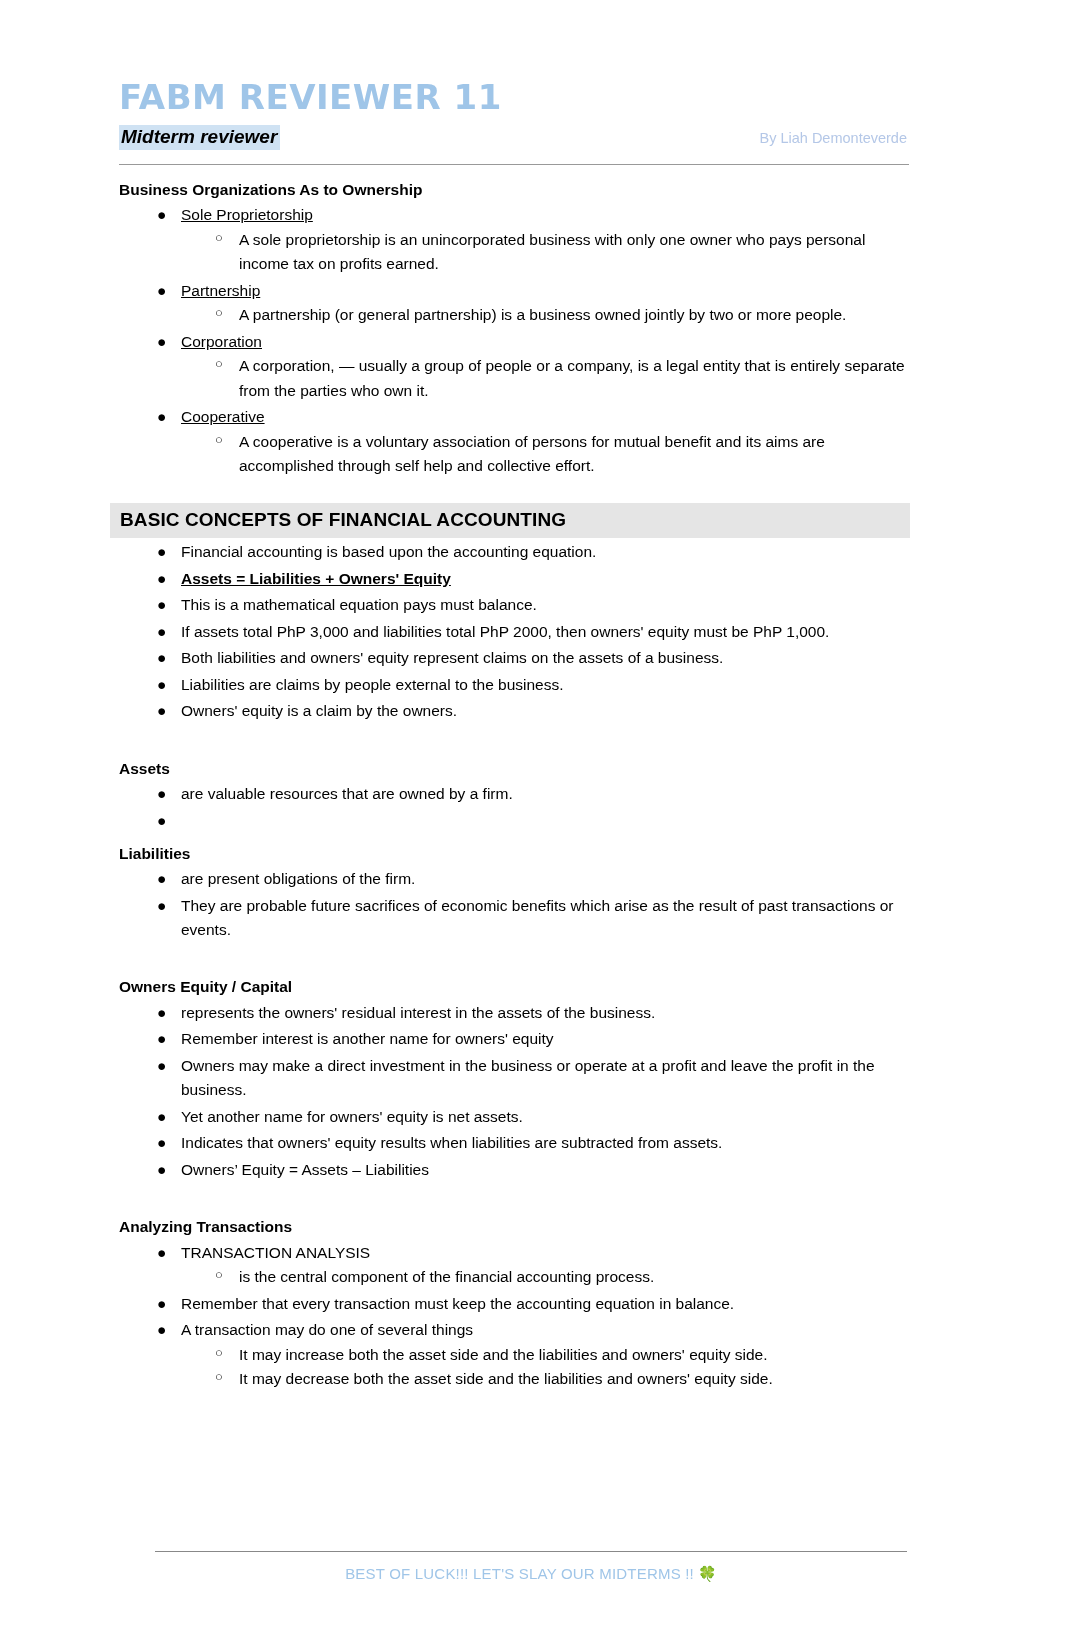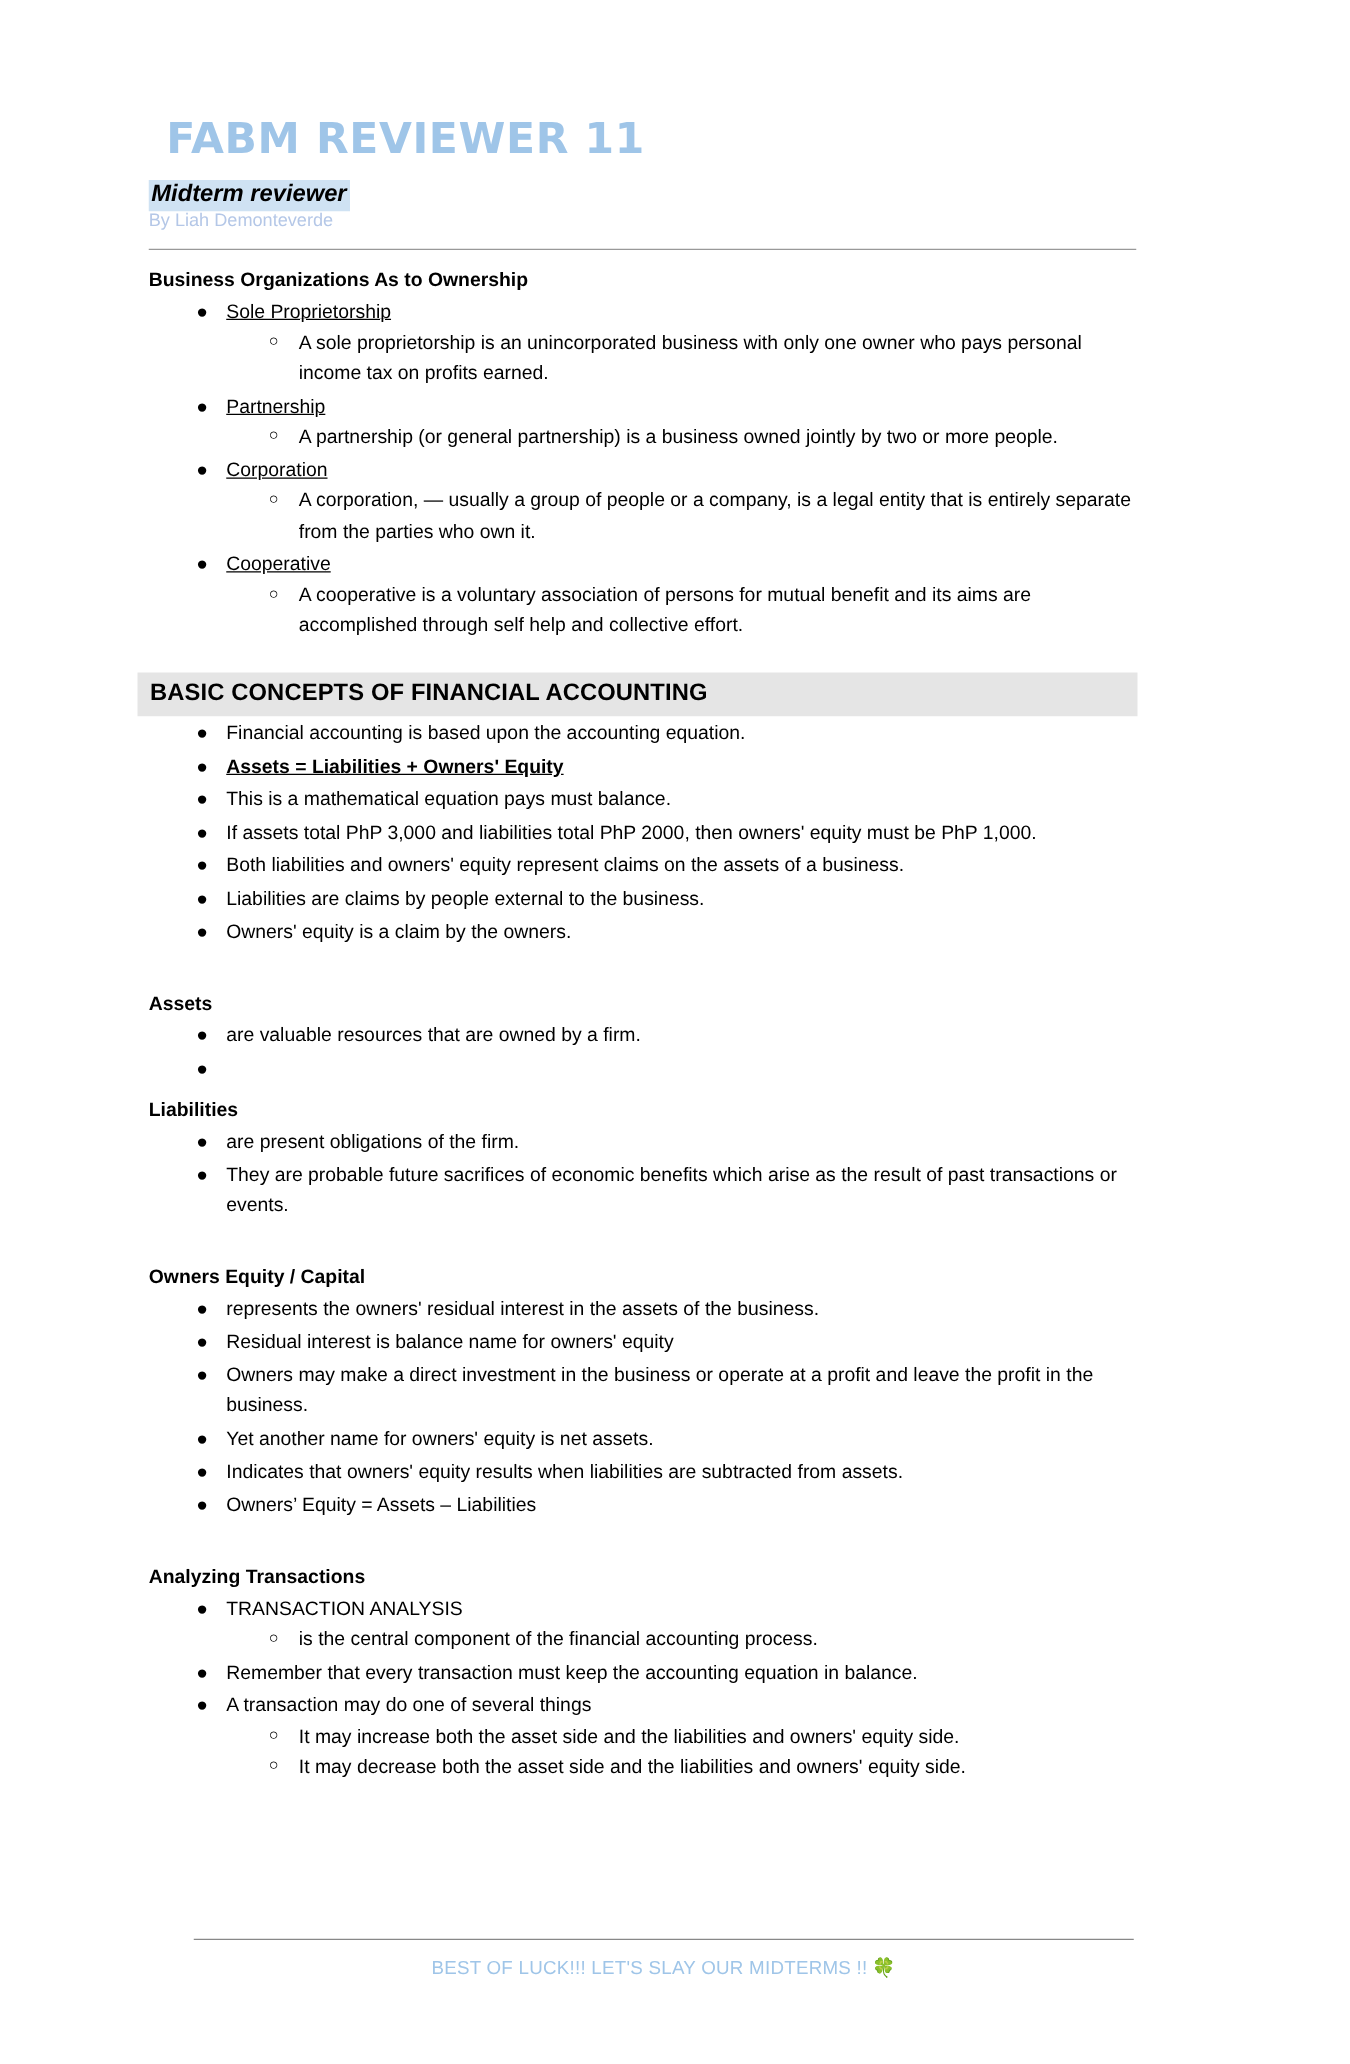--- a/index.html
+++ b/index.html
@@ -22,35 +22,34 @@
   }
   .content {
     position: absolute;
     left: 119px;
     top: 0;
     width: 790px;
   }
 
   
   .doc-title {
-    margin: 14px;
+    margin: 0;
     padding-top: 78px;
     font-size: 34px;
     line-height: 1.12;
     font-weight: bold;
     letter-spacing: 0.5px;
     color: #9fc5e8;
     font-family: "DejaVu Sans", sans-serif;
   }
   .subtitle-row {
     display: flex;
     align-items: baseline;
     justify-content: space-between;
     margin-top: 9px;
-    flex-direction: column;
   }
   .doc-subtitle {
     font-size: 19px;
     font-weight: bold;
     font-style: italic;
     color: #000000;
     background: #cfe2f3;
     padding: 1px 3px 2px 2px;
     display: inline-block;
     line-height: 1.15;
@@ -273,21 +272,21 @@
     <div class="gap"></div>
 
     <div class="h-sub">Owners Equity / Capital</div>
     <ul class="lv1">
       <li>
         <span class="bullet1">●</span>
         <span>represents the owners' residual interest in the assets of the business.</span>
       </li>
       <li>
         <span class="bullet1">●</span>
-        <span>Residual interest is balance name for owners' equity</span>
+        <span>Remember interest is another name for owners' equity</span>
       </li>
       <li>
         <span class="bullet1">●</span>
         <span>Owners may make a direct investment in the business or operate at a profit and leave the profit in the business.</span>
       </li>
       <li>
         <span class="bullet1">●</span>
         <span>Yet another name for owners' equity is net assets.</span>
       </li>
       <li>

